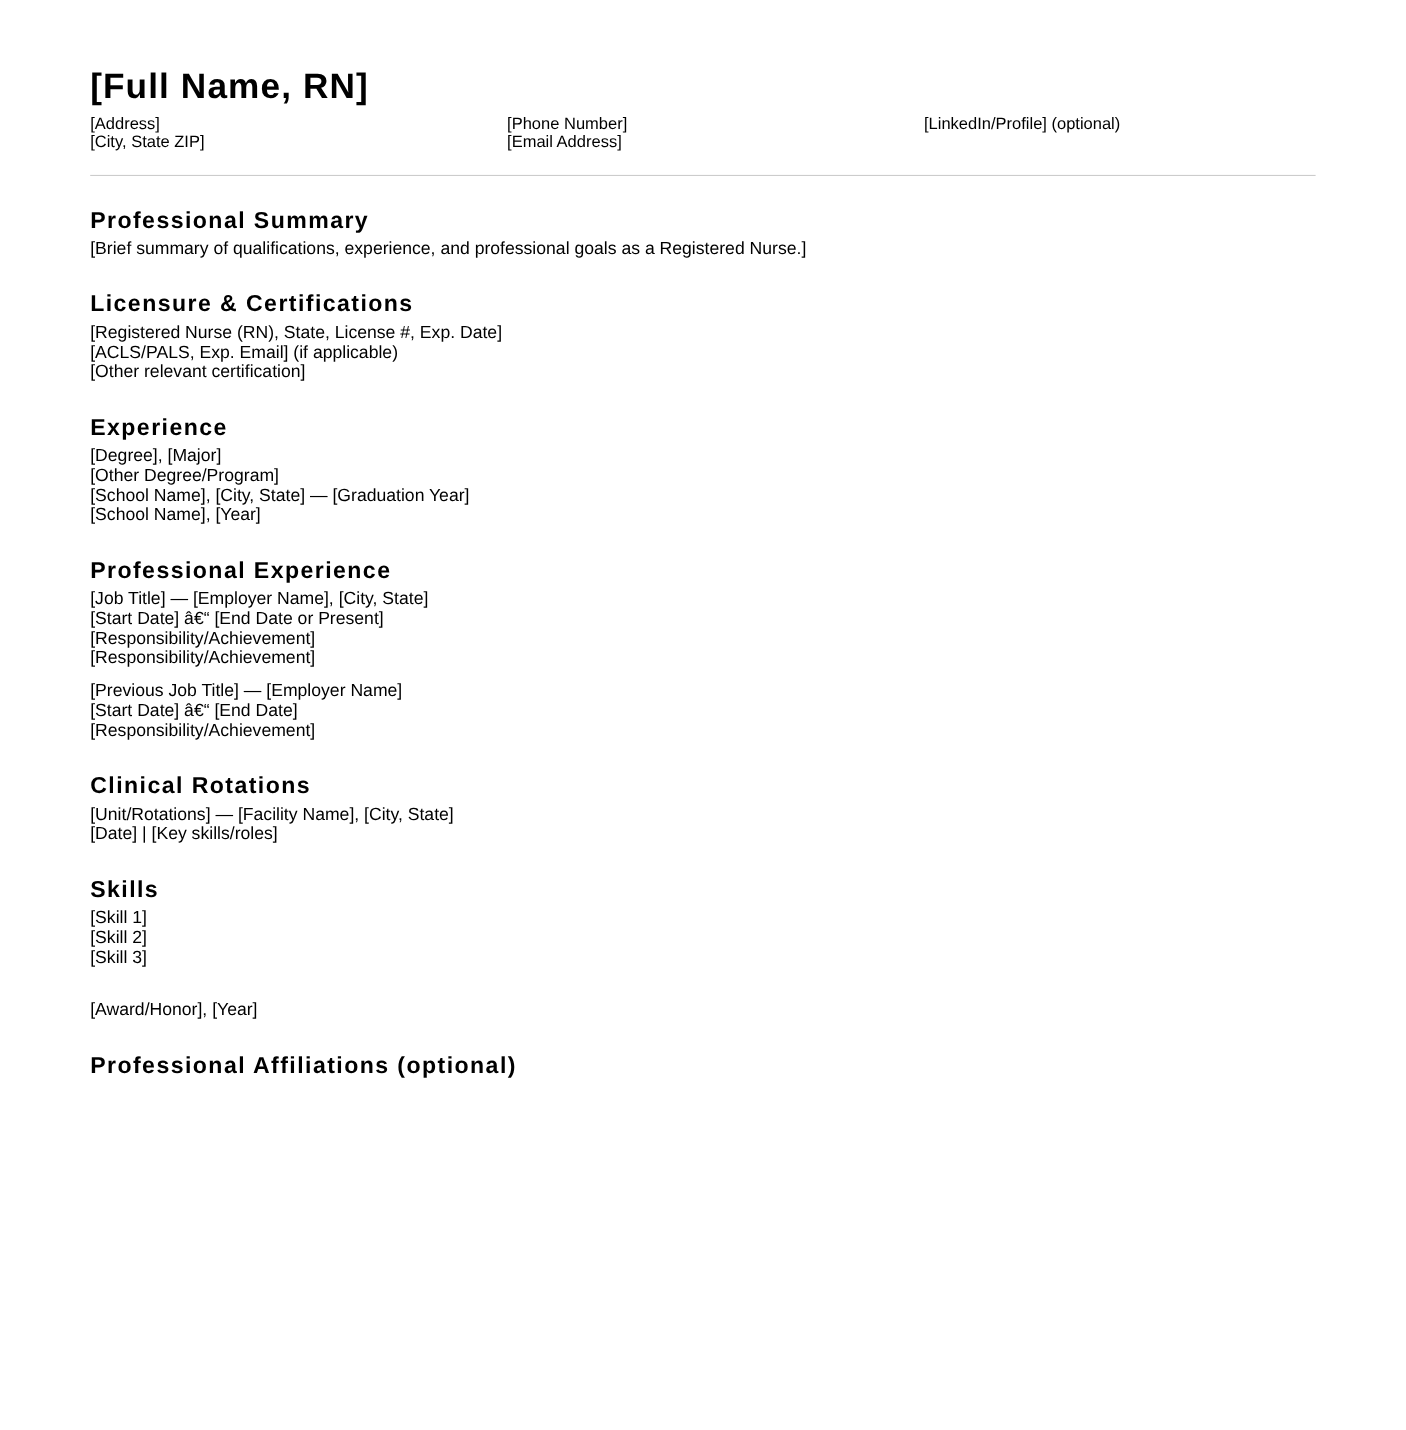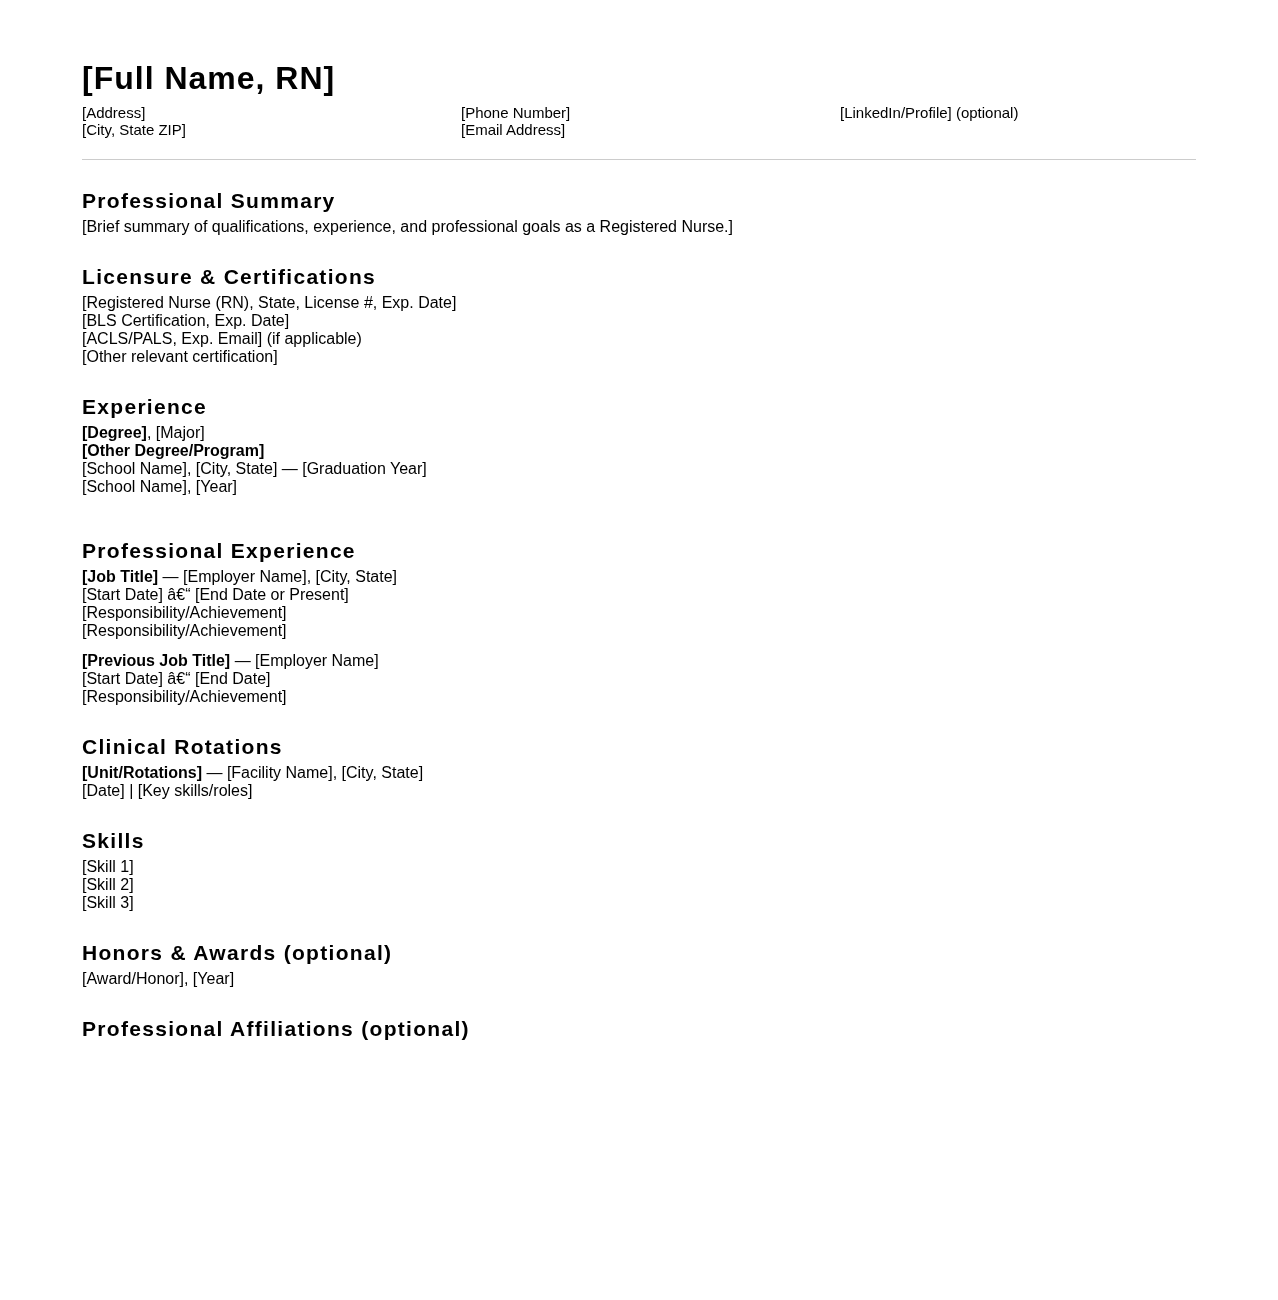--- a/index.html
+++ b/index.html
@@ -51,21 +51,21 @@
       font-weight: bold;
       letter-spacing: 1.3px;
       margin: 0 0 6px 0;
       line-height: 22px;
     }
     .line {
       font-size: 16px;
       line-height: 18px;
       white-space: pre;
     }
-    .line b { font-weight: bold; text-align: right; }
+    .line b { font-weight: normal; text-align: right; }
     .entry + .entry { margin-top: 12px; }
     .sec-summary { margin-top: 30px; }
     .sec-lic { margin-top: 30px; }
     .sec-edu { margin-top: 30px; }
     .sec-exp { margin-top: 30px; }
     .sec-clin { margin-top: 30px; }
     .sec-skills { margin-top: 30px; }
     .sec-honors { margin-top: 30px; }
     .sec-aff { margin-top: 30px; }
   </style>
@@ -93,34 +93,33 @@
   <hr class="divider">
 
   <div class="section sec-summary" style="margin-top:30px">
     <h2 class="section-title">Professional Summary</h2>
     <div class="line">[Brief summary of qualifications, experience, and professional goals as a Registered Nurse.]</div>
   </div>
 
   <div class="section sec-lic" style="margin-top:30px">
     <h2 class="section-title">Licensure &amp; Certifications</h2>
     <div class="line">[Registered Nurse (RN), State, License #, Exp. Date]</div>
-    <div class="line">[BLS Certification, Exp. Date]</div>
     <div class="line">[ACLS/PALS, Exp. Email] (if applicable)</div>
     <div class="line">[Other relevant certification]</div>
   </div>
 
   <div class="section sec-edu" style="margin-top:30px">
     <h2 class="section-title">Experience</h2>
     <div class="line"><b>[Degree]</b><span>, [Major]</span></div>
     <div class="line"><b>[Other Degree/Program]</b><span></span></div>
     <div class="line">[School Name], [City, State] — [Graduation Year]</div>
     <div class="line">[School Name], [Year]</div>
   </div>
 
-  <div class="section sec-exp" style="margin-top:44px">
+  <div class="section sec-exp" style="margin-top:30px">
     <h2 class="section-title">Professional Experience</h2>
     <div class="entry">
       <div class="line"><b>[Job Title]</b><span> — [Employer Name], [City, State]</span></div>
       <div class="line">[Start Date] â€“ [End Date or Present]</div>
       <div class="line">[Responsibility/Achievement]</div>
       <div class="line">[Responsibility/Achievement]</div>
     </div>
     <div class="entry">
       <div class="line"><b>[Previous Job Title]</b><span> — [Employer Name]</span></div>
       <div class="line">[Start Date] â€“ [End Date]</div>
@@ -135,21 +134,20 @@
   </div>
 
   <div class="section sec-skills" style="margin-top:30px">
     <h2 class="section-title">Skills</h2>
     <div class="line">[Skill 1]</div>
     <div class="line">[Skill 2]</div>
     <div class="line">[Skill 3]</div>
   </div>
 
   <div class="section sec-honors" style="margin-top:30px">
-    <h2 class="section-title">Honors &amp; Awards (optional)</h2>
     <div class="line">[Award/Honor], [Year]</div>
   </div>
 
   <div class="section sec-aff" style="margin-top:30px">
     <h2 class="section-title">Professional Affiliations (optional)</h2>
   </div>
 
 </div>
 
 </body></html>

